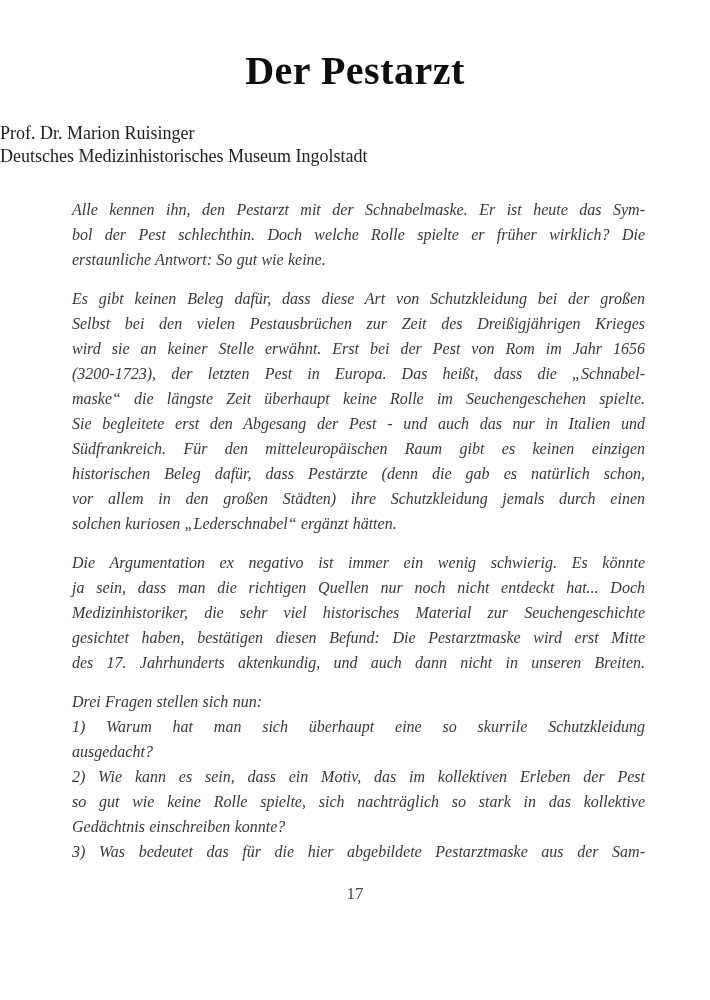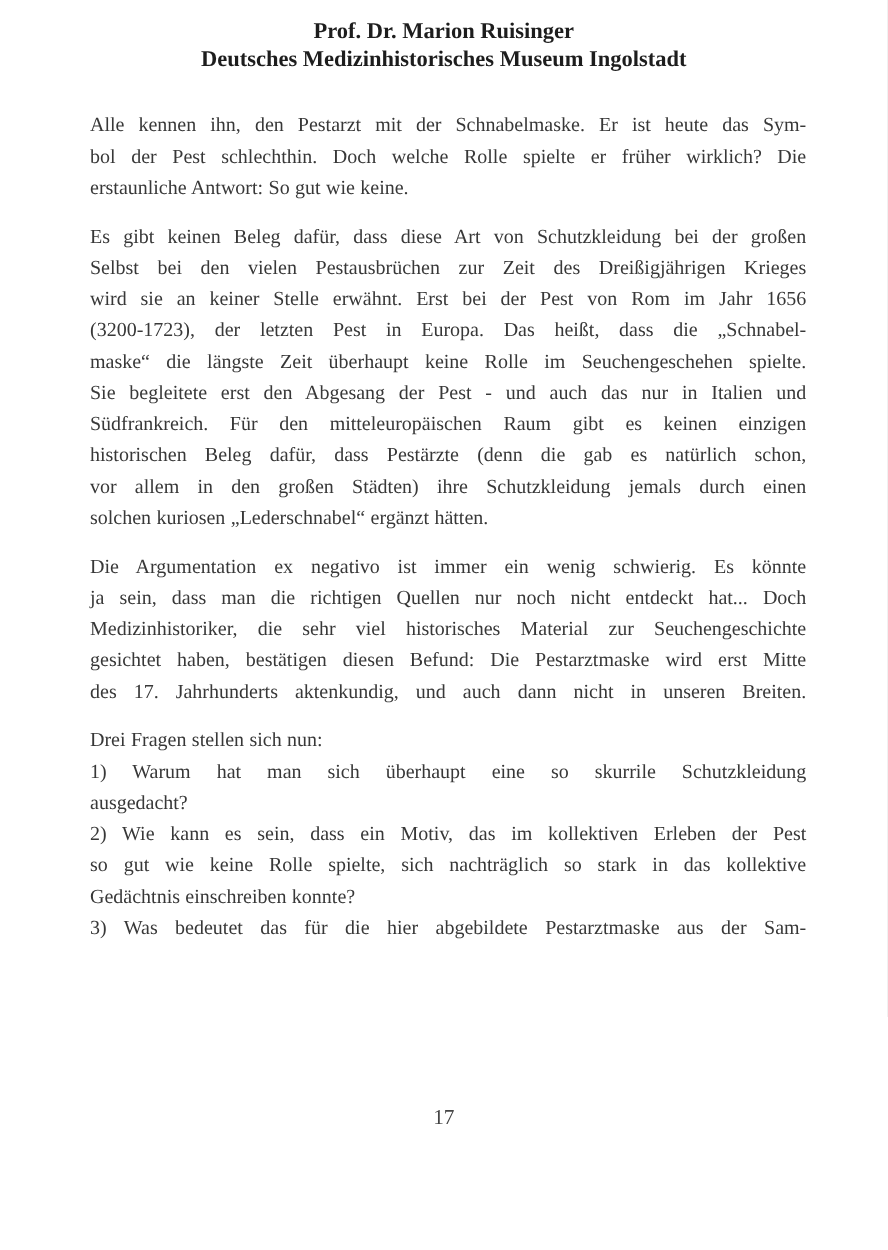--- a/index.html
+++ b/index.html
@@ -17,33 +17,33 @@
   .title {
     padding-top: 48px;
     text-align: center;
     font-size: 40px;
     line-height: 46px;
     font-weight: 700;
     color: #0e0e0e;
     letter-spacing: 0.5px;
   }
   .byline {
-    margin-top: 13px;
-    text-align: center;
-    font-weight: 700;
+    margin-top: 28px;
+    text-align: left;
+    font-weight: 400;
     font-size: 18px;
     line-height: 23px;
     color: #1d1d1d;
   }
   .body-text {
     margin: 29px 65px 0 72px;
     font-size: 16px;
     line-height: 25px;
   }
-  .para { margin: 0 0 14px 0; }
+  .para { margin: 0 0 14px 0; font-style: italic; }
   .para:last-child { margin-bottom: 0; }
   .ln {
     text-align: justify;
     text-align-last: justify;
     word-spacing: 0.02em;
   }
   .ln.end { text-align-last: left; }
   .page-number {
     position: absolute;
     left: 0;
@@ -52,20 +52,21 @@
     text-align: center;
     font-size: 17px;
     color: #454545;
   }
 </style>
 </head>
 <body>
 
 <div class="page">
 
+  <div class="title">Der Pestarzt</div>
 
   <div class="byline">
     <div>Prof. Dr. Marion Ruisinger</div>
     <div>Deutsches Medizinhistorisches Museum Ingolstadt</div>
   </div>
 
   <div class="body-text">
 
     <div class="para">
       <div class="ln">Alle kennen ihn, den Pestarzt mit der Schnabelmaske. Er ist heute das Sym-</div>

